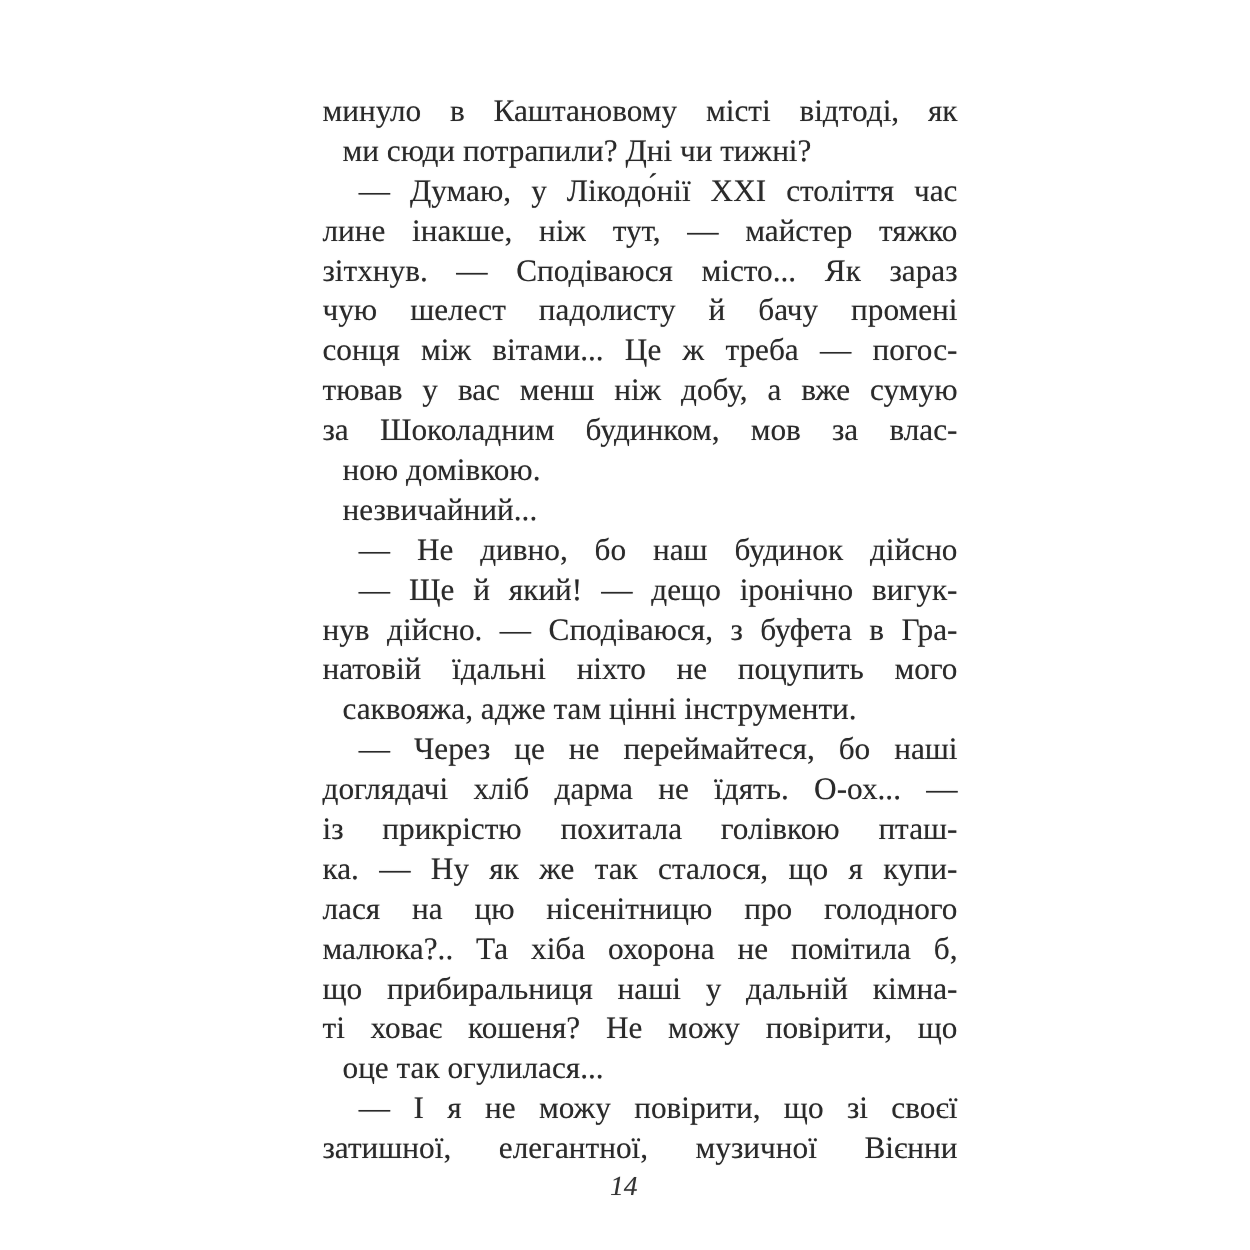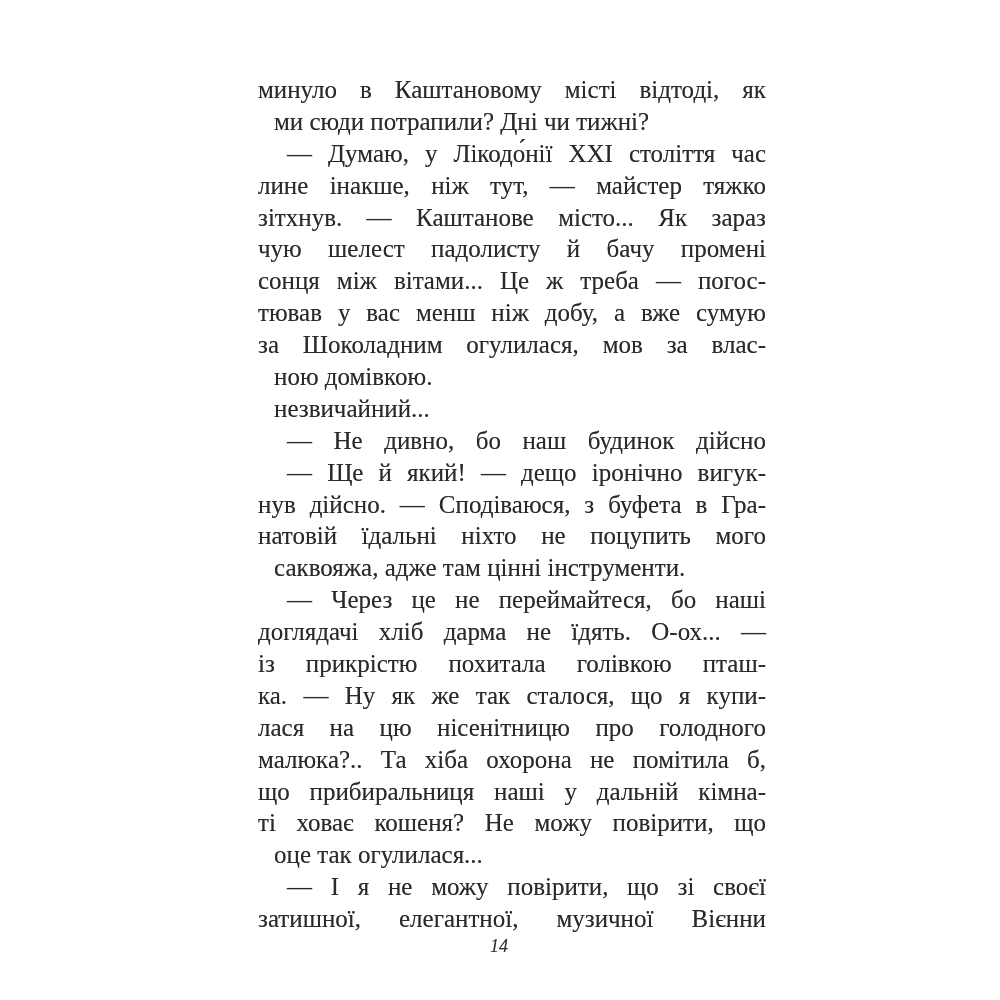--- a/index.html
+++ b/index.html
@@ -39,49 +39,49 @@
   .line.indent {
     text-indent: 29px;
   }
   .pagenum {
     position: absolute;
     left: 258px;
     top: 936px;
     width: 508px;
     text-align: center;
     transform: translateX(-13px);
-    font-size: 18px;
+    font-size: 22px;
     font-style: italic;
     color: #333333;
     text-shadow: 0 0 0.6px rgba(60,60,60,0.5);
   }
 </style>
 </head>
 <body>
 
 <div class="page">
   <div class="textblock">
 
       <div class="line">минуло в Каштановому місті відтоді, як</div>
 
       <div class="line endline">ми сюди потрапили? Дні чи тижні?</div>
 
       <div class="line indent">— Думаю, у Лікодо́нії XXI століття час</div>
 
       <div class="line">лине інакше, ніж тут, — майстер тяжко</div>
 
-      <div class="line">зітхнув. — Каштанове місто... Як зараз</div>
+      <div class="line">зітхнув. — Сподіваюся місто... Як зараз</div>
 
       <div class="line">чую шелест падолисту й бачу промені</div>
 
       <div class="line">сонця між вітами... Це ж треба — погос-</div>
 
       <div class="line">тював у вас менш ніж добу, а вже сумую</div>
 
-      <div class="line">за Шоколадним огулилася, мов за влас-</div>
+      <div class="line">за Шоколадним будинком, мов за влас-</div>
 
       <div class="line endline">ною домівкою.</div>
 
       <div class="line endline">незвичайний...</div>
 
       <div class="line indent">— Не дивно, бо наш будинок дійсно</div>
 
       <div class="line indent">— Ще й який! — дещо іронічно вигук-</div>
 
       <div class="line">нув дійсно. — Сподіваюся, з буфета в Гра-</div>

